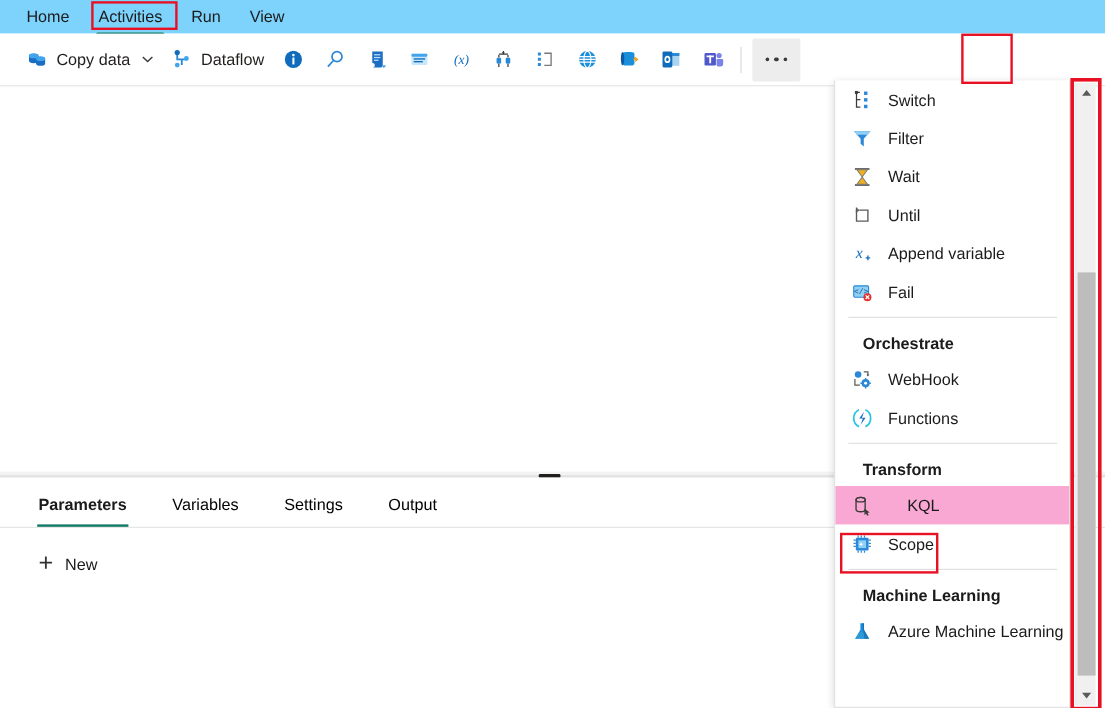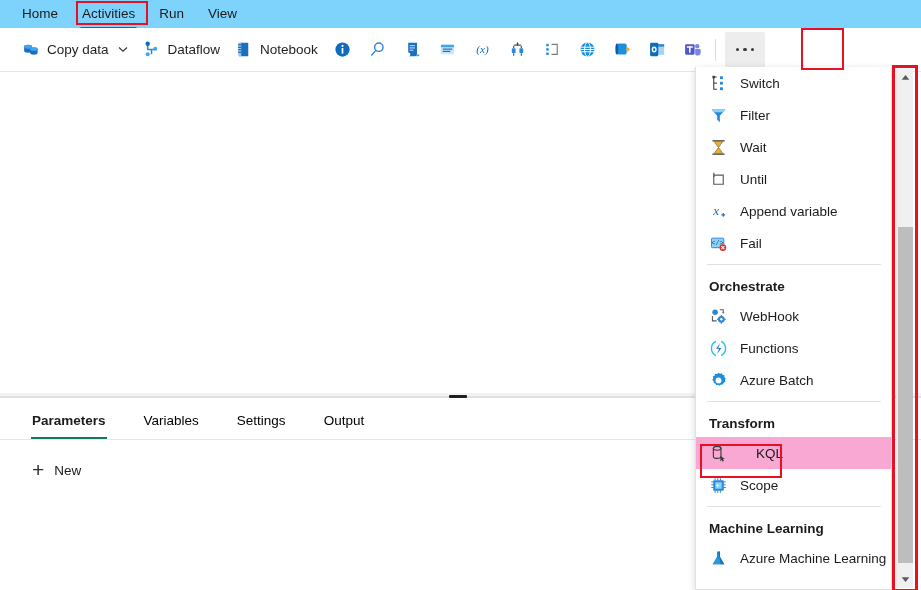--- a/index.html
+++ b/index.html
@@ -171,21 +171,21 @@
   .menu-item.hl { background: #f9a8d4; gap: 28px; }
   .menu-icon {
     width: 19px; height: 19px;
     display:flex; align-items:center; justify-content:center;
     flex: 0 0 19px;
   }
   .menu-header {
     font-size: 13.5px;
     font-weight: bold;
     color:#1b1b1b;
-    padding: 9px 0 6px 13px;
+    padding: 9px 0 6px 23px;
     height: 30px;
     display:flex; align-items:center;
   }
   .menu-divider {
     height:1px; background:#e1e1e1; margin: 5px 10px 5px 11px;
   }
 
   
   #vscroll {
     position:absolute;
@@ -260,33 +260,20 @@
         <path d="M6 4 V10 H14" stroke="#2b88d8" stroke-width="1.6" fill="none"></path>
         <path d="M10 10 V15" stroke="#2b88d8" stroke-width="1.6" fill="none"></path>
         <circle cx="6" cy="4" r="2.3" fill="#0f6cbd"></circle>
         <circle cx="14" cy="9.2" r="2.1" fill="#41a5ee"></circle>
         <circle cx="6" cy="15" r="2.1" fill="#41a5ee"></circle>
       </svg>
     </span>
     <span class="lbl">Dataflow</span>
   </div>
 
-  <div class="tb-item">
-    <span class="menu-icon">
-      <svg width="19" height="19" viewBox="0 0 20 20">
-        <rect x="5" y="3" width="10" height="14" rx="0.8" fill="#1b6ec2"></rect>
-        <rect x="5" y="3" width="2.6" height="14" fill="#8fc9f0"></rect>
-        <rect x="4.2" y="4.6" width="3.2" height="1" fill="#0b5394"></rect>
-        <rect x="4.2" y="7.2" width="3.2" height="1" fill="#0b5394"></rect>
-        <rect x="4.2" y="9.8" width="3.2" height="1" fill="#0b5394"></rect>
-        <rect x="4.2" y="12.4" width="3.2" height="1" fill="#0b5394"></rect>
-      </svg>
-    </span>
-    <span class="lbl">Notebook</span>
-  </div>
 
   <div class="tb-item tb-icon-only">
     <span class="menu-icon">
       <svg width="19" height="19" viewBox="0 0 20 20">
         <circle cx="10" cy="10" r="7.5" fill="#0f6cbd"></circle>
         <rect x="9.1" y="8.4" width="1.8" height="6" fill="#fff"></rect>
         <circle cx="10" cy="6.2" r="1.15" fill="#fff"></circle>
       </svg>
     </span>
   </div>
@@ -538,29 +525,20 @@
     <span class="menu-icon">
       <svg width="19" height="19" viewBox="0 0 20 20">
         <path d="M7.2 2.6 C4.4 4 2.6 6.8 2.6 10 c0 3.2 1.8 6 4.6 7.4" stroke="#22c3e6" stroke-width="1.5" fill="none"></path>
         <path d="M12.8 2.6 C15.6 4 17.4 6.8 17.4 10 c0 3.2 -1.8 6 -4.6 7.4" stroke="#22c3e6" stroke-width="1.5" fill="none"></path>
         <path d="M11.6 4.4 L7.4 10.2 h3.2 L8.6 15.8 L13 9.6 H9.8z" fill="#1b6ec2"></path>
       </svg>
     </span>
     <span>Functions</span>
   </div>
 
-  <div class="menu-item">
-    <span class="menu-icon">
-      <svg width="19" height="19" viewBox="0 0 20 20">
-        <path d="M10 1.8 l1.6 1.1 1.9 -0.5 0.9 1.7 1.9 0.5 -0.1 2 1.5 1.3 -1 1.7 0.5 1.9 -1.8 0.9 -0.7 1.9 -2 -0.1 -1.5 1.3 -1.6 -1.1 -1.9 0.5 -0.9 -1.7 -1.9 -0.5 0.1 -2 -1.5 -1.3 1 -1.7 -0.5 -1.9 1.8 -0.9 0.7 -1.9 2 0.1z" fill="#1b8fd9"></path>
-        <circle cx="10" cy="10" r="3.1" fill="#fff"></circle>
-      </svg>
-    </span>
-    <span>Azure Batch</span>
-  </div>
 
   <div class="menu-divider"></div>
 
   <div class="menu-header">Transform</div>
 
   <div class="menu-item hl">
     <span class="menu-icon">
       <svg width="19" height="19" viewBox="0 0 20 20">
         <path d="M4.6 4.6 C4.6 3.4 6 2.6 8.6 2.6 c2.6 0 4 0.8 4 2 v8.6 c0 1.2 -1.4 2 -4 2 -2.6 0 -4 -0.8 -4 -2z" fill="none" stroke="#3b3a39" stroke-width="1.2"></path>
         <ellipse cx="8.6" cy="4.6" rx="4" ry="2" fill="none" stroke="#3b3a39" stroke-width="1.2"></ellipse>

